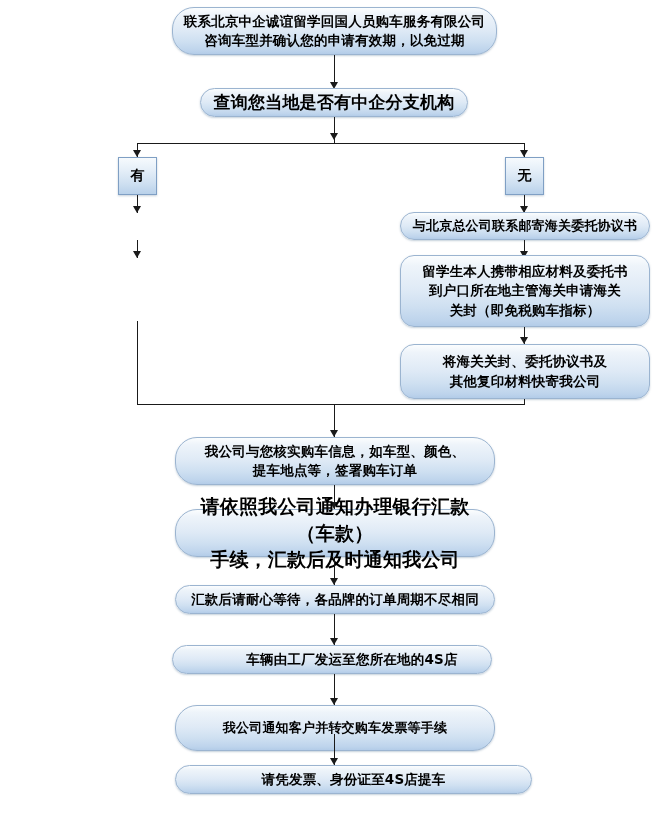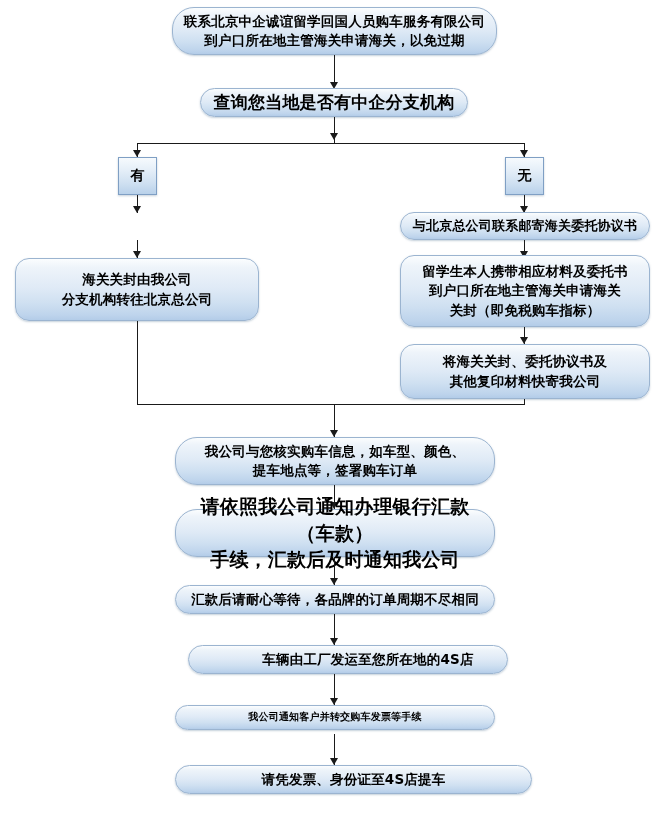--- a/index.html
+++ b/index.html
@@ -84,21 +84,21 @@
     border-top: 7px solid #1a1a1a;
   }
 </style>
 </head>
 <body>
 
 <div id="canvas">
 
   <div class="node pill" style="left:172px; top:7px; width:325px; height:48px; font-size:13.5px;">
     <span class="txt">联系北京中企诚谊留学回国人员购车服务有限公司
-到户口所在地主管海关申请海关，以免过期</span>
+咨询车型并确认您的申请有效期，以免过期</span>
   </div>
 
   <div class="vline" style="left:334px; top:55px; width:1px; height:30px;"></div>
   <div class="arrow" style="left:330px; top:82px;"></div>
 
   <div class="node pill" style="left:200px; top:88px; width:268px; height:29px; font-size:17px;">
     <span class="txt">查询您当地是否有中企分支机构</span>
   </div>
 
   <div class="vline" style="left:334px; top:117px; width:1px; height:26px;"></div>
@@ -123,24 +123,20 @@
   <div class="vline" style="left:137px; top:195px; width:1px; height:18px;"></div>
   <div class="arrow" style="left:133px; top:206px;"></div>
 
   <div class="vline" style="left:524px; top:195px; width:1px; height:18px;"></div>
   <div class="arrow" style="left:520px; top:206px;"></div>
 
 
   <div class="vline" style="left:137px; top:240px; width:1px; height:18px;"></div>
   <div class="arrow" style="left:133px; top:251px;"></div>
 
-  <div class="node soft" style="left:15px; top:258px; width:244px; height:63px; font-size:13.5px;">
-    <span class="txt">海关关封由我公司
-分支机构转往北京总公司</span>
-  </div>
 
   <div class="node pill" style="left:400px; top:212px; width:250px; height:28px; font-size:13px;">
     <span class="txt">与北京总公司联系邮寄海关委托协议书</span>
   </div>
 
   <div class="vline" style="left:524px; top:240px; width:1px; height:18px;"></div>
   <div class="arrow" style="left:520px; top:251px;"></div>
 
   <div class="node soft" style="left:400px; top:255px; width:250px; height:72px; font-size:13.5px;align-items:center;">
     <span class="txt">留学生本人携带相应材料及委托书
@@ -181,28 +177,28 @@
   <div class="vline" style="left:334px; top:557px; width:1px; height:28px;"></div>
   <div class="arrow" style="left:330px; top:578px;"></div>
 
   <div class="node pill" style="left:175px; top:585px; width:320px; height:29px; font-size:13.5px;">
     <span class="txt">汇款后请耐心等待，各品牌的订单周期不尽相同</span>
   </div>
 
   <div class="vline" style="left:334px; top:614px; width:1px; height:31px;"></div>
   <div class="arrow" style="left:330px; top:638px;"></div>
 
-  <div class="node pill" style="left:188px; top:645px; width:320px; height:29px; font-size:13.5px;padding-left:40px;">
+  <div class="node pill" style="left:172px; top:645px; width:320px; height:29px; font-size:13.5px;padding-left:40px;">
     <span class="txt">车辆由工厂发运至您所在地的4S店</span>
   </div>
 
   <div class="vline" style="left:334px; top:674px; width:1px; height:31px;"></div>
   <div class="arrow" style="left:330px; top:698px;"></div>
 
-  <div class="node pill" style="left:175px; top:705px; width:320px; height:25px; font-size:10px;">
+  <div class="node pill" style="left:175px; top:705px; width:320px; height:46px; font-size:13px;">
     <span class="txt">我公司通知客户并转交购车发票等手续</span>
   </div>
 
   <div class="vline" style="left:334px; top:734px; width:1px; height:31px;"></div>
   <div class="arrow" style="left:330px; top:758px;"></div>
 
   <div class="node pill" style="left:175px; top:765px; width:357px; height:29px; font-size:13.5px;">
     <span class="txt">请凭发票、身份证至4S店提车</span>
   </div>
 

